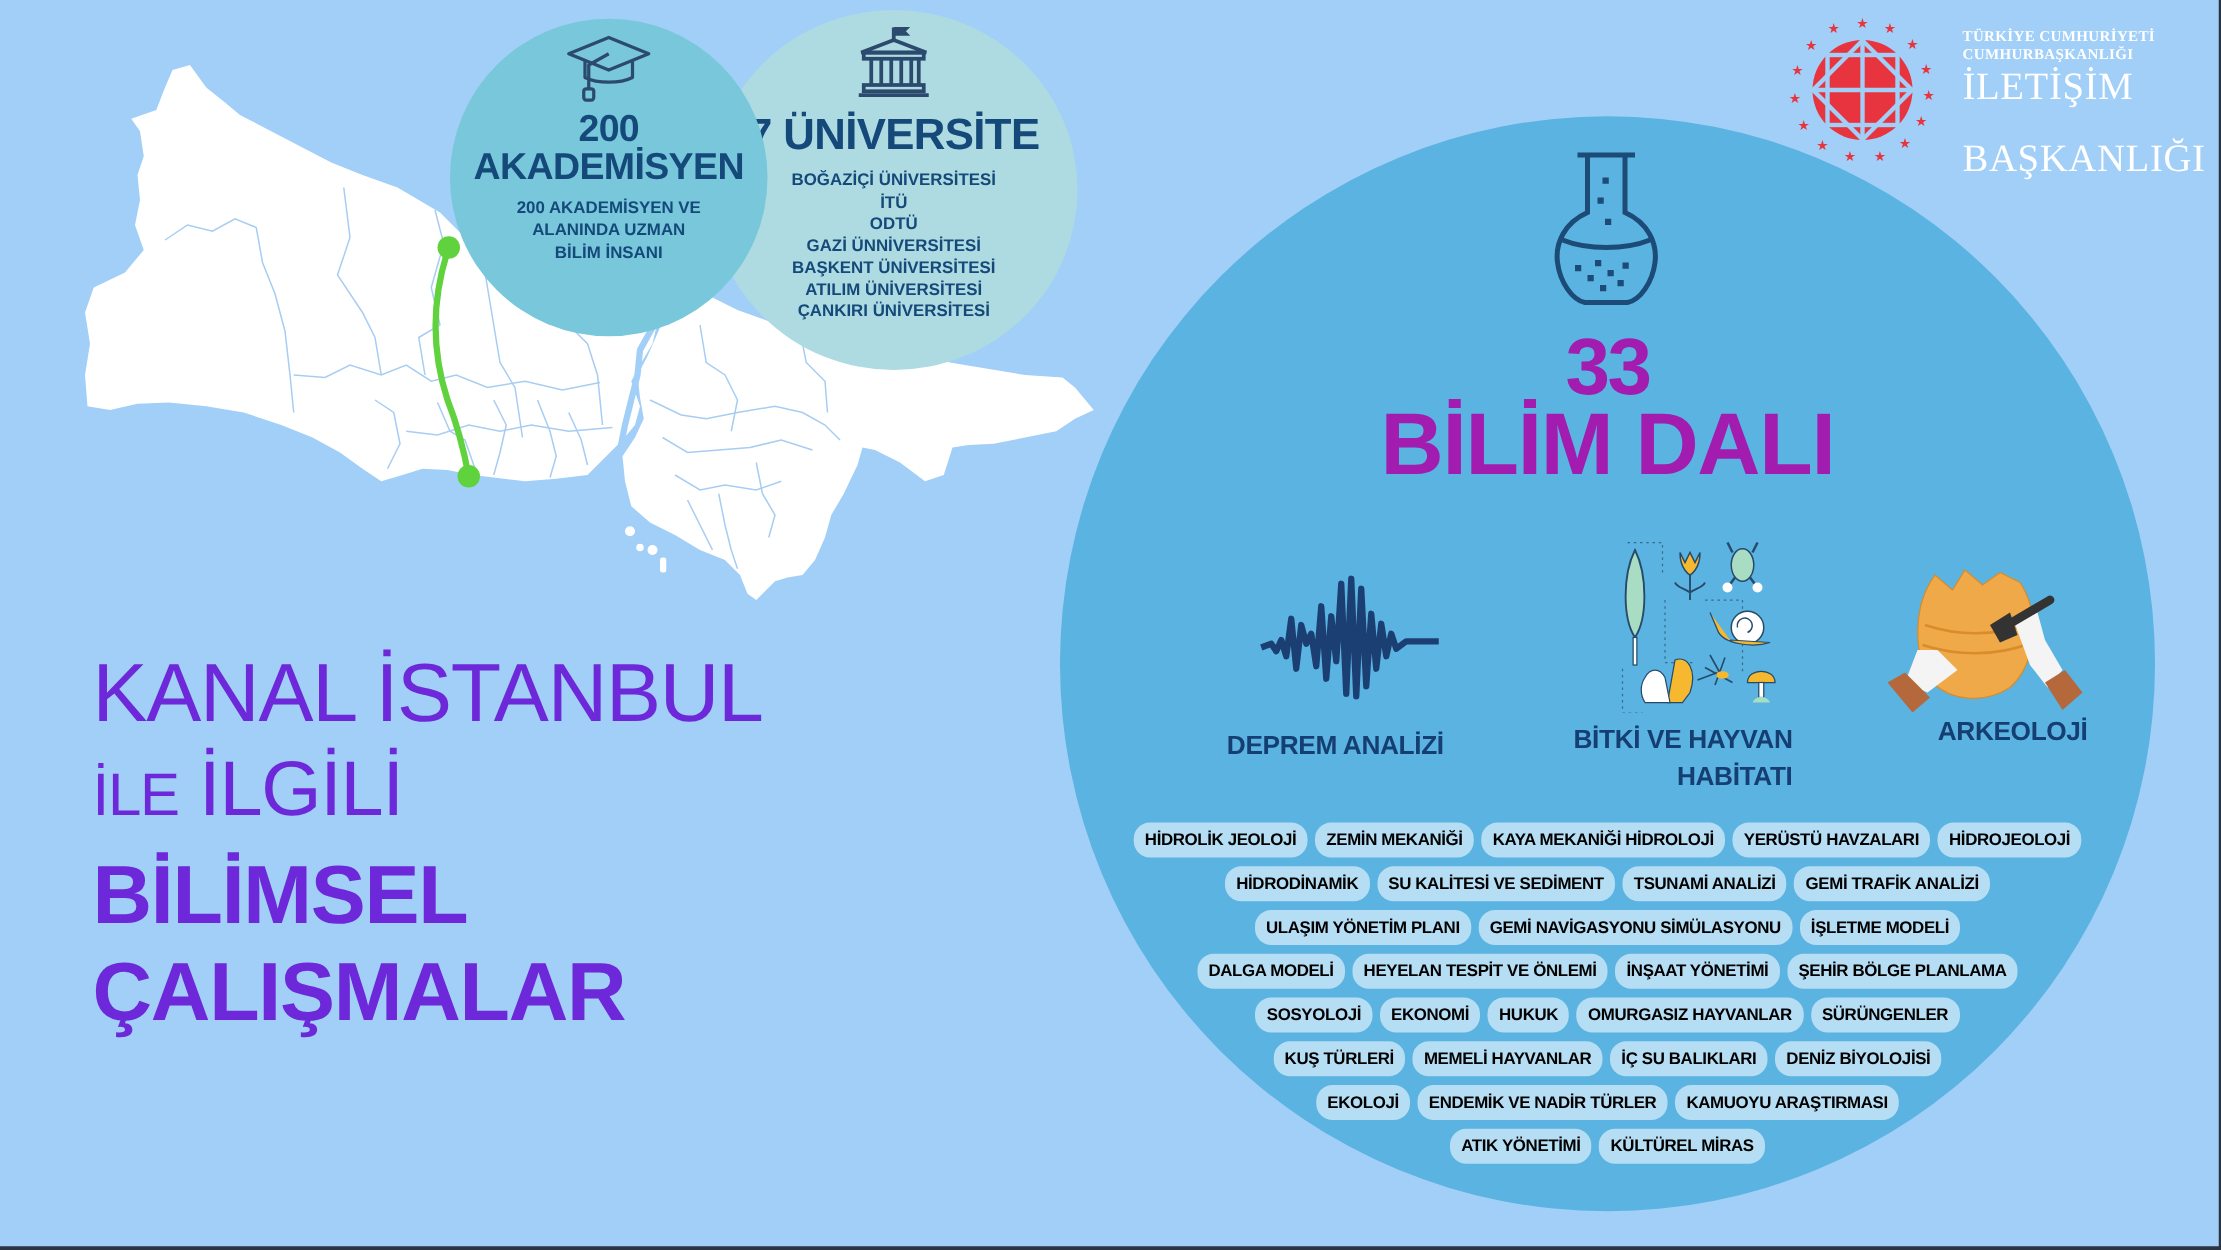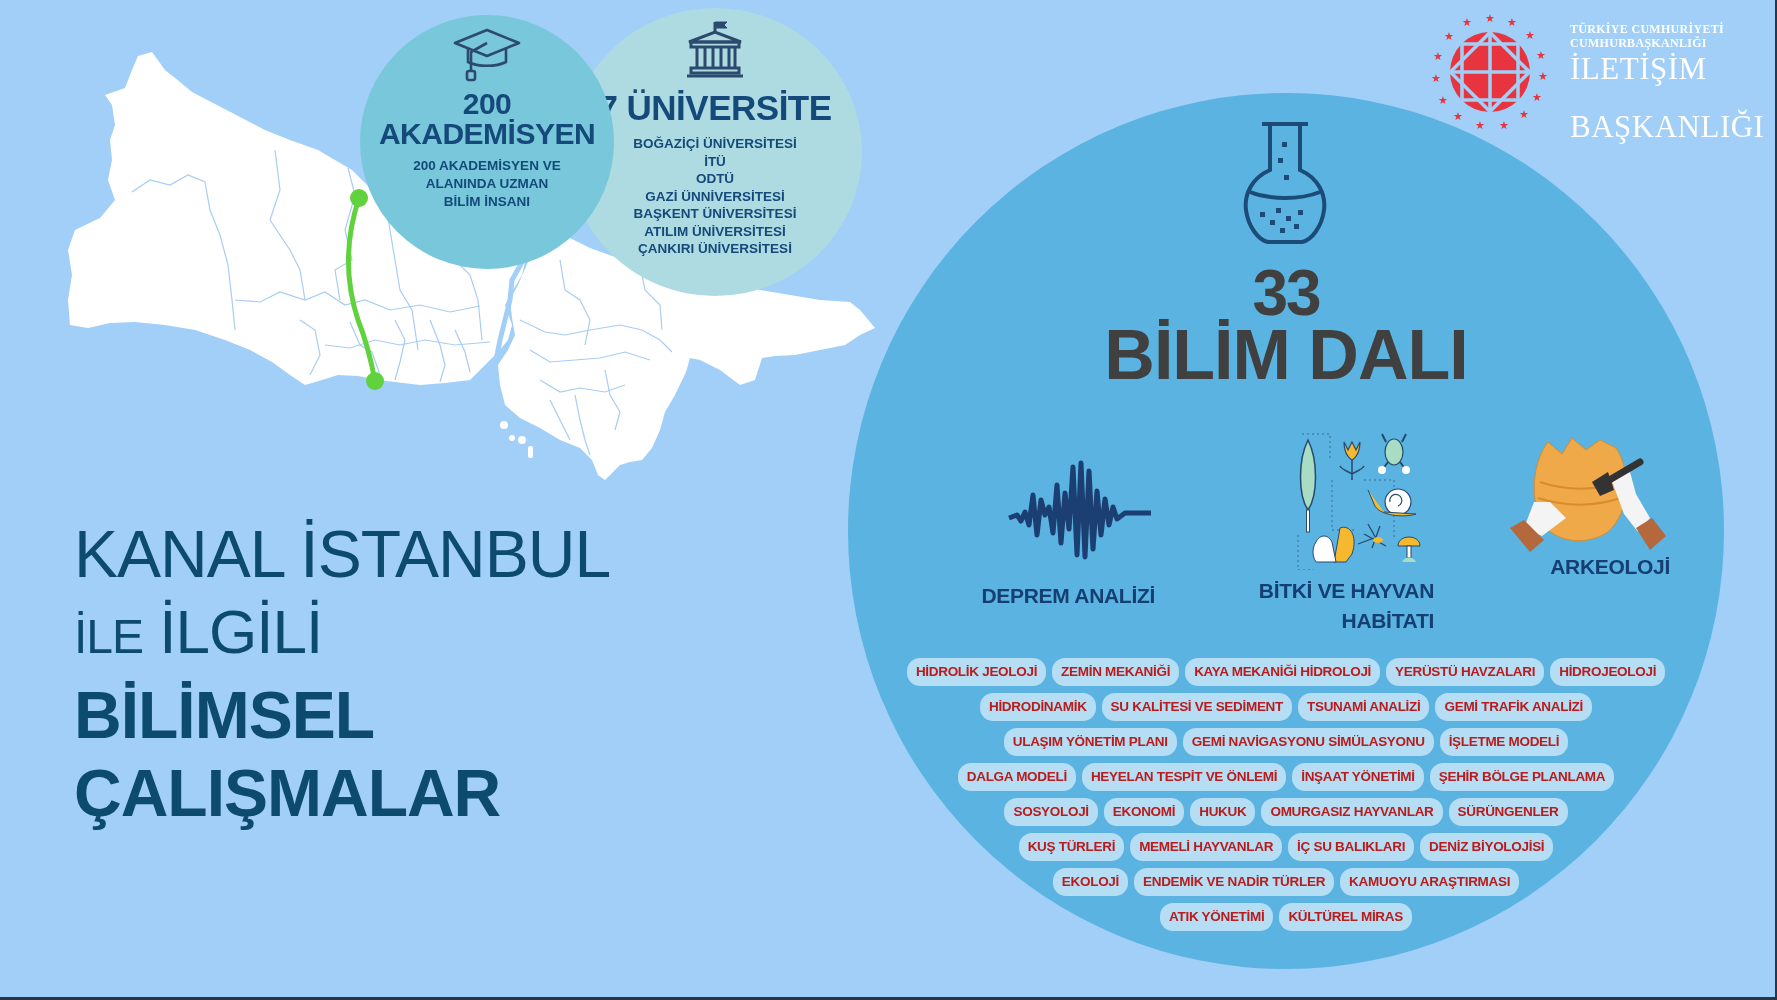--- a/index.html
+++ b/index.html
@@ -30,47 +30,47 @@
   .stat-sub { font-weight:bold; font-size:13.5px; line-height:18px; margin-top:8px; }
   .uni-list { font-weight:bold; font-size:13.5px; line-height:17.5px; margin-top:10px; list-style:none; }
 
   
   #logo { position:absolute; left:1430px; top:12px; width:340px; height:120px; }
   #logo-text { position:absolute; left:140px; top:10px; color:#fff; font-family:"Liberation Serif", "DejaVu Serif", serif; }
   #logo-text .small { font-size:12px; font-weight:bold; line-height:14px; letter-spacing:0.3px; }
   #logo-text .big { font-size:31px; line-height:31px; letter-spacing:0.5px;margin-top:27px; }
 
   
-  #headline { position:absolute; left:74px; top:515px; color:#0c4a6e; }
+  #headline { position:absolute; left:74px; top:515px; color:#6d28d9; }
   #headline .thin { font-size:66px; font-weight:normal; line-height:78px; letter-spacing:-1px; }
   #headline .thin-2 { font-size:62px; line-height:78px; }
   #headline .thin-2 .sm { font-size:48px; }
   #headline .bold { font-size:66px; font-weight:bold; line-height:78px; letter-spacing:-1px; }
 
   
   #big-circle {
     position:absolute; left:848px; top:93px; width:876px; height:876px;
     border-radius:50%; background:#5ab3e0;
   }
   #flask { position:absolute; left:1240px; top:120px; }
   #count { position:absolute; left:848px; width:876px; top:262px; text-align:center;
-    color:#404040; font-weight:bold; font-size:64px; line-height:62px; }
+    color:#a21caf; font-weight:bold; font-size:64px; line-height:62px; }
   #count .num { display:block; letter-spacing:-2px; }
   #count .label { display:block; font-size:70px; letter-spacing:-1px; }
 
   .feature { position:absolute; text-align:right; color:#153f72; font-weight:bold; font-size:21px; line-height:30px; letter-spacing:-0.3px; }
   #feature-deprem { left:905px; top:455px; width:250px; }
   #feature-bitki { left:1184px; top:430px; width:250px; }
-  #feature-arkeoloji { left:1430px; top:432px; width:240px; }
+  #feature-arkeoloji { left:1430px; top:450px; width:240px; }
 
   
   #tags { position:absolute; left:848px; width:876px; top:658px; }
   .tag-row { display:flex; justify-content:center; gap:6px; margin-bottom:7px; }
   .tag {
-    background:#b5ddf3; color:#b91c1c; border-radius:13px;
+    background:#b5ddf3; color:#000000; border-radius:13px;
     font-weight:bold; font-size:13.5px; letter-spacing:-0.3px;
     height:28px; line-height:28px; padding:0 9px; white-space:nowrap;
   }
 </style>
 </head>
 <body>
 
 <svg id="map" viewBox="0 0 900 500">
 
   <path fill="#ffffff" d="M138,56 L152,52 L165,70 L180,82 L192,92 L215,104 L240,117 L265,130 L290,140 L318,150 L335,160 L352,170 L372,190 L395,200 L420,210 L445,220 L470,225 L495,232 L515,245 L525,262 L522,275 L512,292 L505,305 L512,325 L508,340 L498,352 L488,362 L478,372 L470,380 L445,383 L420,385 L395,382 L378,380 L358,376 L338,375 L322,380 L305,385 L290,375 L272,362 L250,350 L225,340 L195,330 L165,325 L135,322 L110,323 L88,328 L70,325 L68,300 L72,275 L68,250 L75,230 L100,218 L115,200 L108,180 L112,160 L110,140 L115,125 L112,105 L105,95 L125,88 L132,70 Z"></path>

